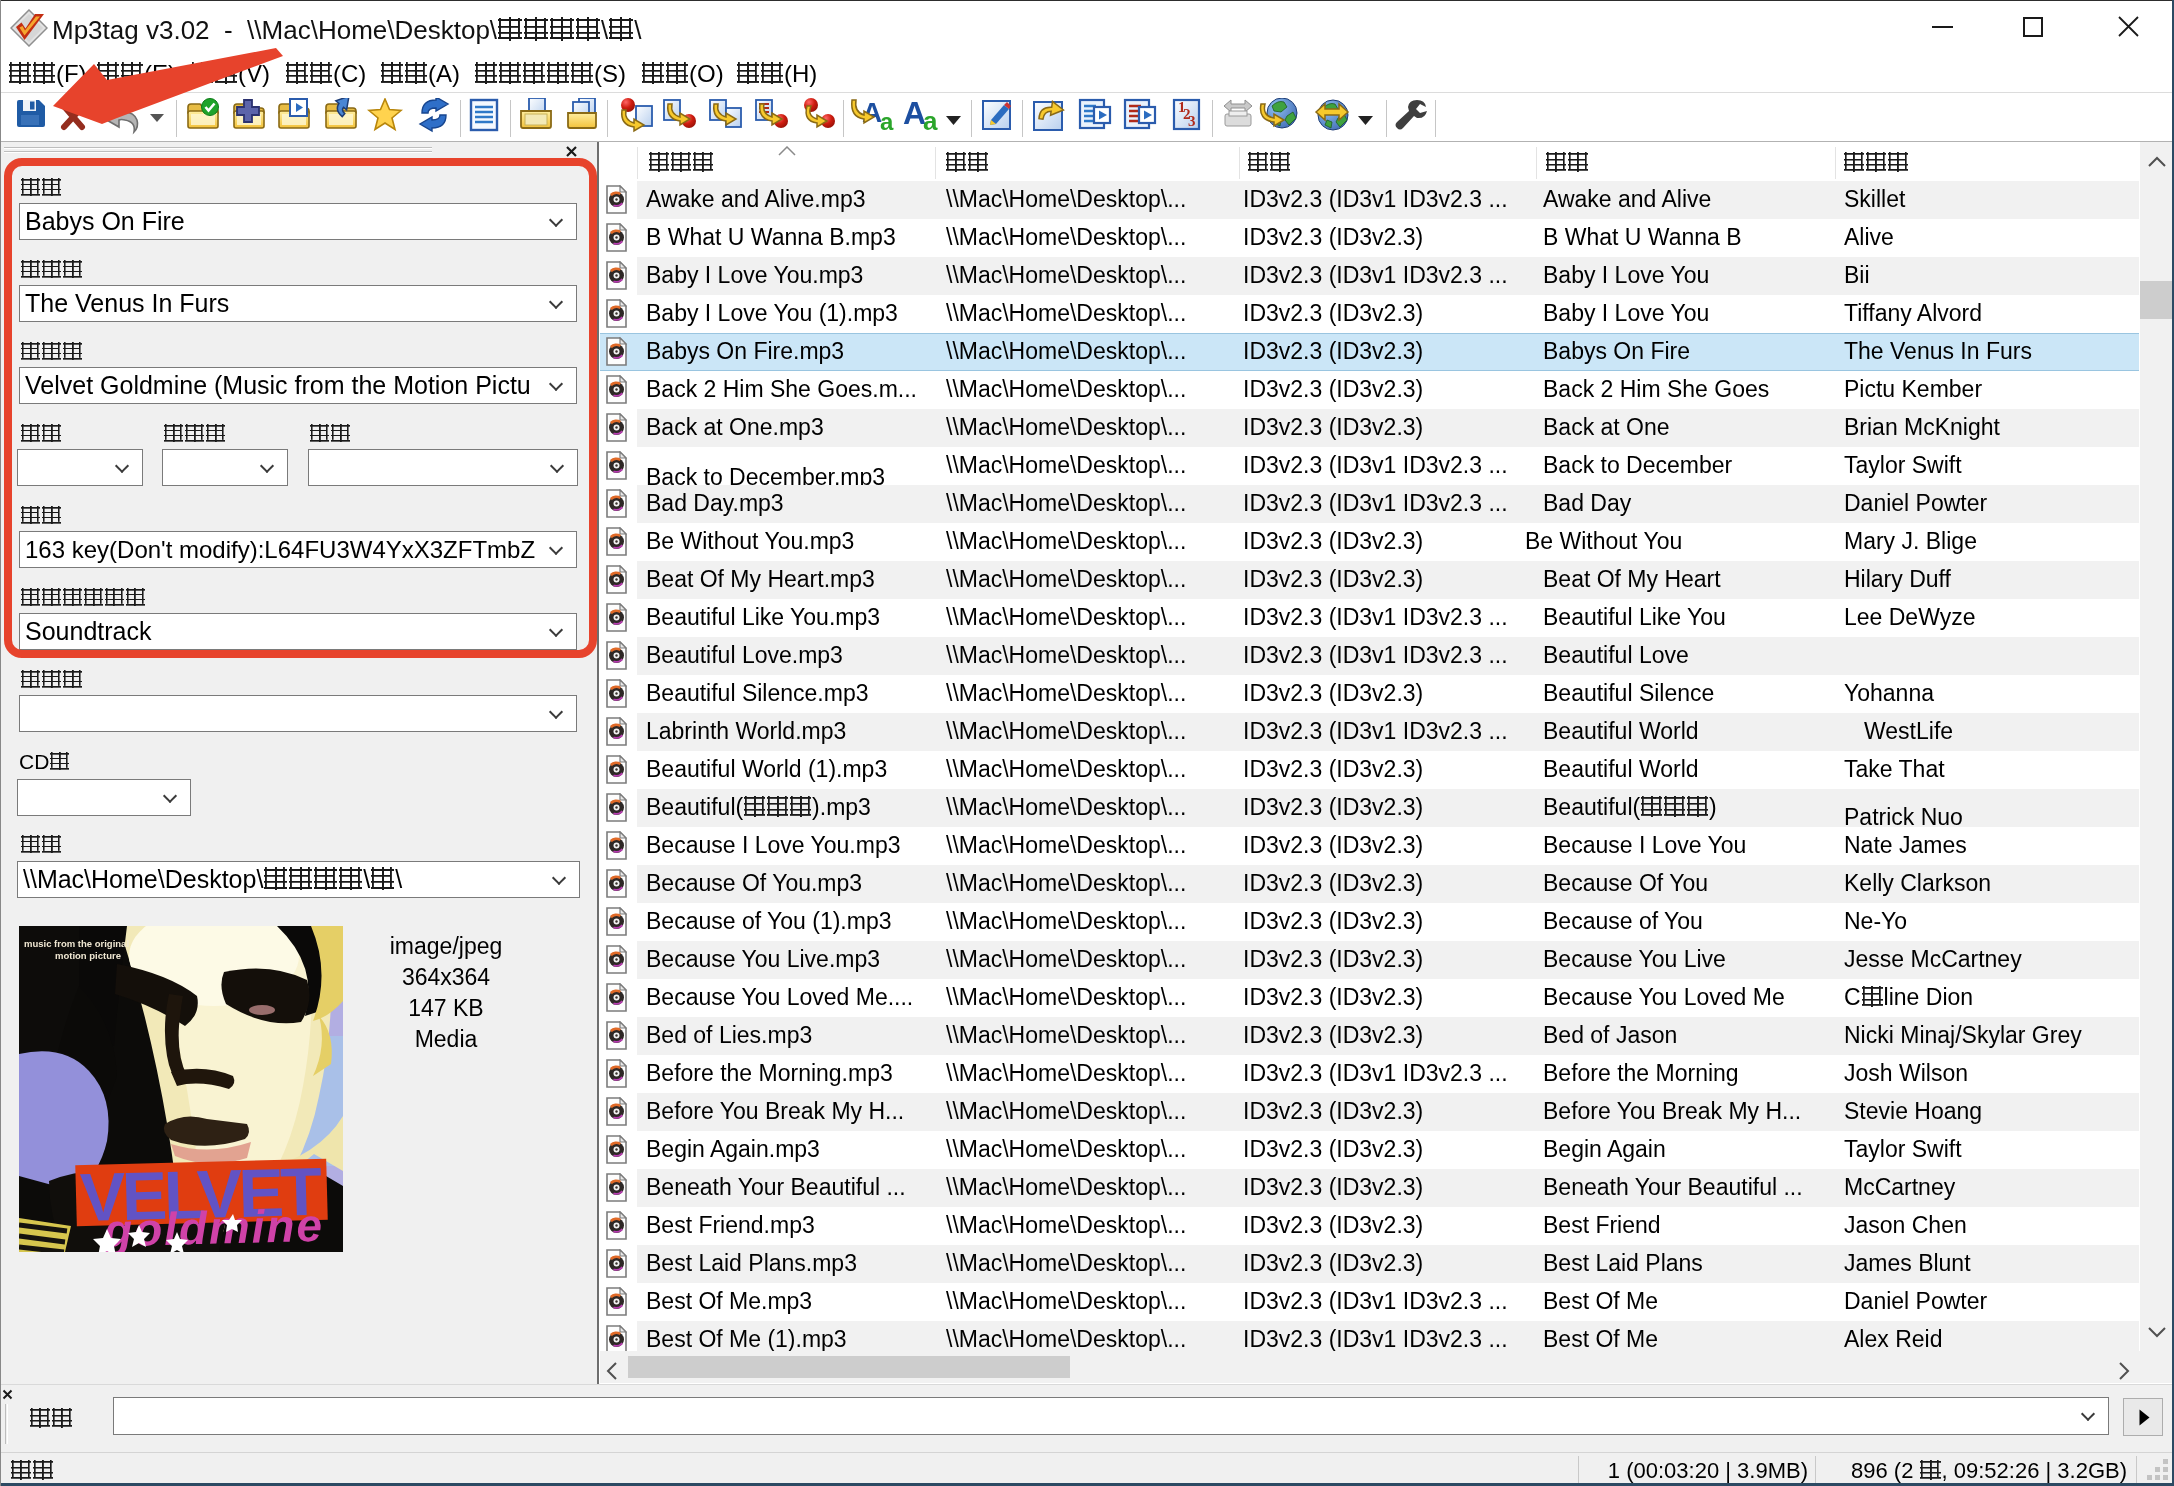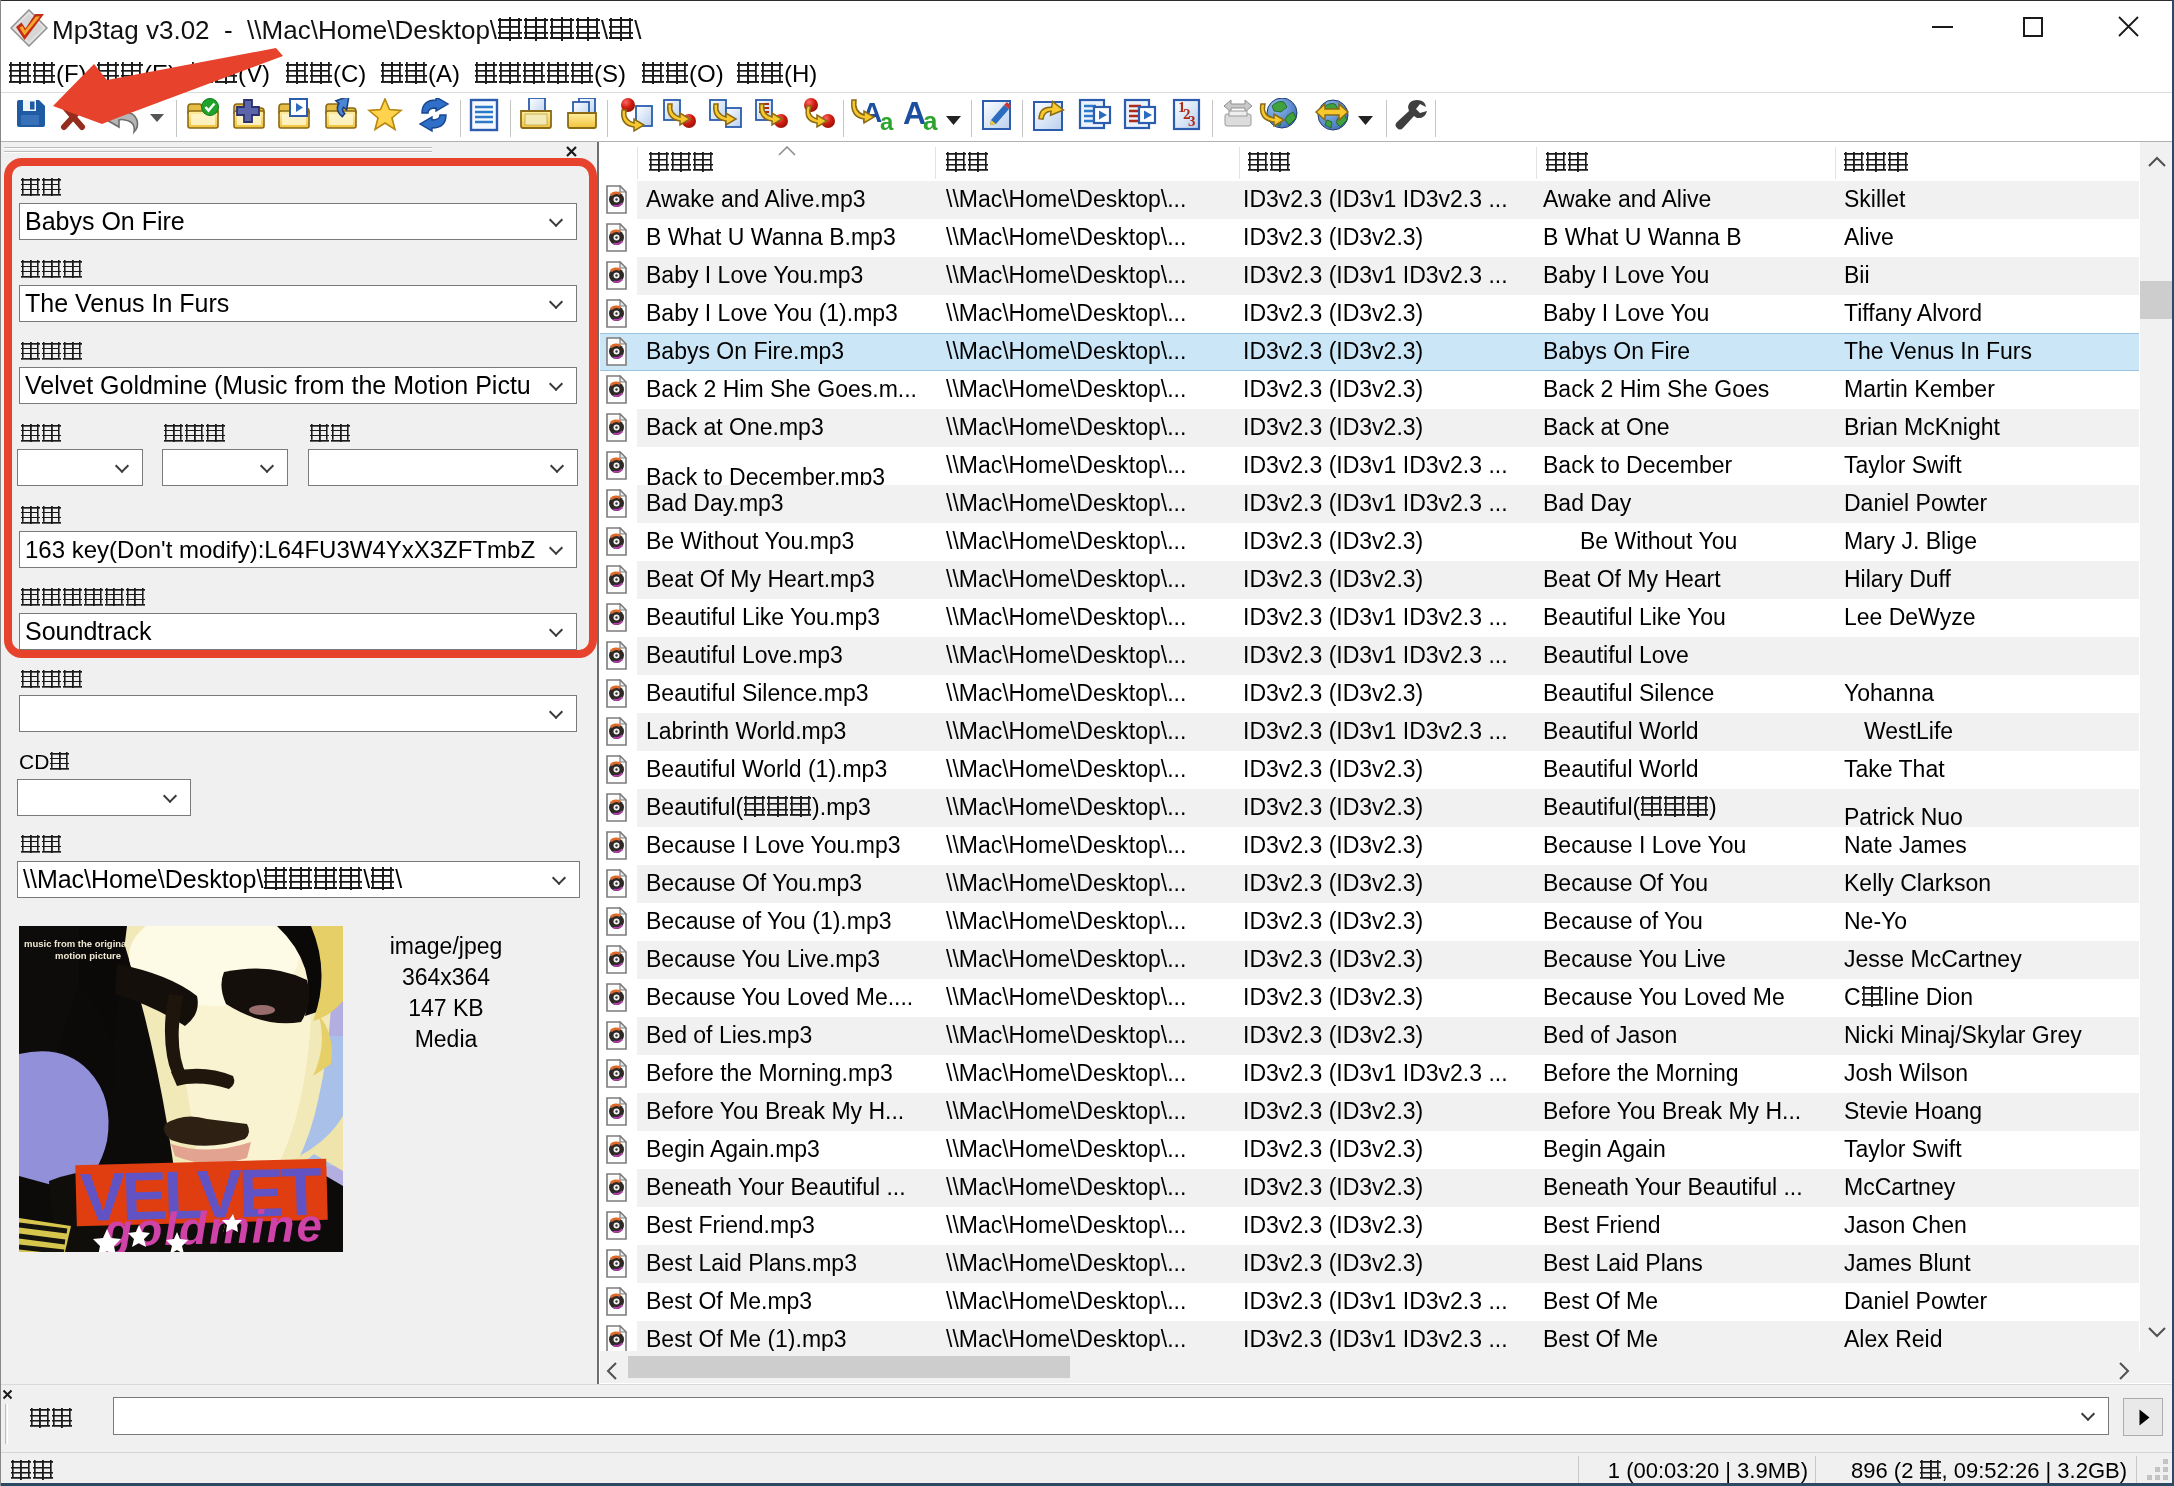--- a/index.html
+++ b/index.html
@@ -398,21 +398,21 @@
 <div class="cell" style="left:1243px;top:338px">ID3v2.3 (ID3v2.3)</div>
 <div class="cell" style="left:1543px;top:338px">Babys On Fire</div>
 <div class="cell" style="left:1844px;top:338px">The Venus In Furs</div>
 <svg class="abs" style="left:606px;top:375px" width="21" height="30" viewBox="0 0 21 30">
     <use href="#fico"></use>
   </svg>
 <div class="cell" style="left:646px;top:376px">Back 2 Him She Goes.m...</div>
 <div class="cell" style="left:946px;top:376px">\\Mac\Home\Desktop\...</div>
 <div class="cell" style="left:1243px;top:376px">ID3v2.3 (ID3v2.3)</div>
 <div class="cell" style="left:1543px;top:376px">Back 2 Him She Goes</div>
-<div class="cell" style="left:1844px;top:376px">Martin Kember</div>
+<div class="cell" style="left:1844px;top:376px">Pictu Kember</div>
 <div class="abs" style="left:637px;top:409px;width:1502px;height:38px;background:#f1f1f1"></div>
 <svg class="abs" style="left:606px;top:413px" width="21" height="30" viewBox="0 0 21 30">
     <use href="#fico"></use>
   </svg>
 <div class="cell" style="left:646px;top:414px">Back at One.mp3</div>
 <div class="cell" style="left:946px;top:414px">\\Mac\Home\Desktop\...</div>
 <div class="cell" style="left:1243px;top:414px">ID3v2.3 (ID3v2.3)</div>
 <div class="cell" style="left:1543px;top:414px">Back at One</div>
 <div class="cell" style="left:1844px;top:414px">Brian McKnight</div>
 <svg class="abs" style="left:606px;top:451px" width="21" height="30" viewBox="0 0 21 30">
@@ -431,21 +431,21 @@
 <div class="cell" style="left:946px;top:490px">\\Mac\Home\Desktop\...</div>
 <div class="cell" style="left:1243px;top:490px">ID3v2.3 (ID3v1 ID3v2.3 ...</div>
 <div class="cell" style="left:1543px;top:490px">Bad Day</div>
 <div class="cell" style="left:1844px;top:490px">Daniel Powter</div>
 <svg class="abs" style="left:606px;top:527px" width="21" height="30" viewBox="0 0 21 30">
     <use href="#fico"></use>
   </svg>
 <div class="cell" style="left:646px;top:528px">Be Without You.mp3</div>
 <div class="cell" style="left:946px;top:528px">\\Mac\Home\Desktop\...</div>
 <div class="cell" style="left:1243px;top:528px">ID3v2.3 (ID3v2.3)</div>
-<div class="cell" style="left:1580px;top:528px">Be Without You</div>
+<div class="cell" style="left:1525px;top:528px">Be Without You</div>
 <div class="cell" style="left:1844px;top:528px">Mary J. Blige</div>
 <div class="abs" style="left:637px;top:561px;width:1502px;height:38px;background:#f1f1f1"></div>
 <svg class="abs" style="left:606px;top:565px" width="21" height="30" viewBox="0 0 21 30">
     <use href="#fico"></use>
   </svg>
 <div class="cell" style="left:646px;top:566px">Beat Of My Heart.mp3</div>
 <div class="cell" style="left:946px;top:566px">\\Mac\Home\Desktop\...</div>
 <div class="cell" style="left:1243px;top:566px">ID3v2.3 (ID3v2.3)</div>
 <div class="cell" style="left:1543px;top:566px">Beat Of My Heart</div>
 <div class="cell" style="left:1844px;top:566px">Hilary Duff</div>

